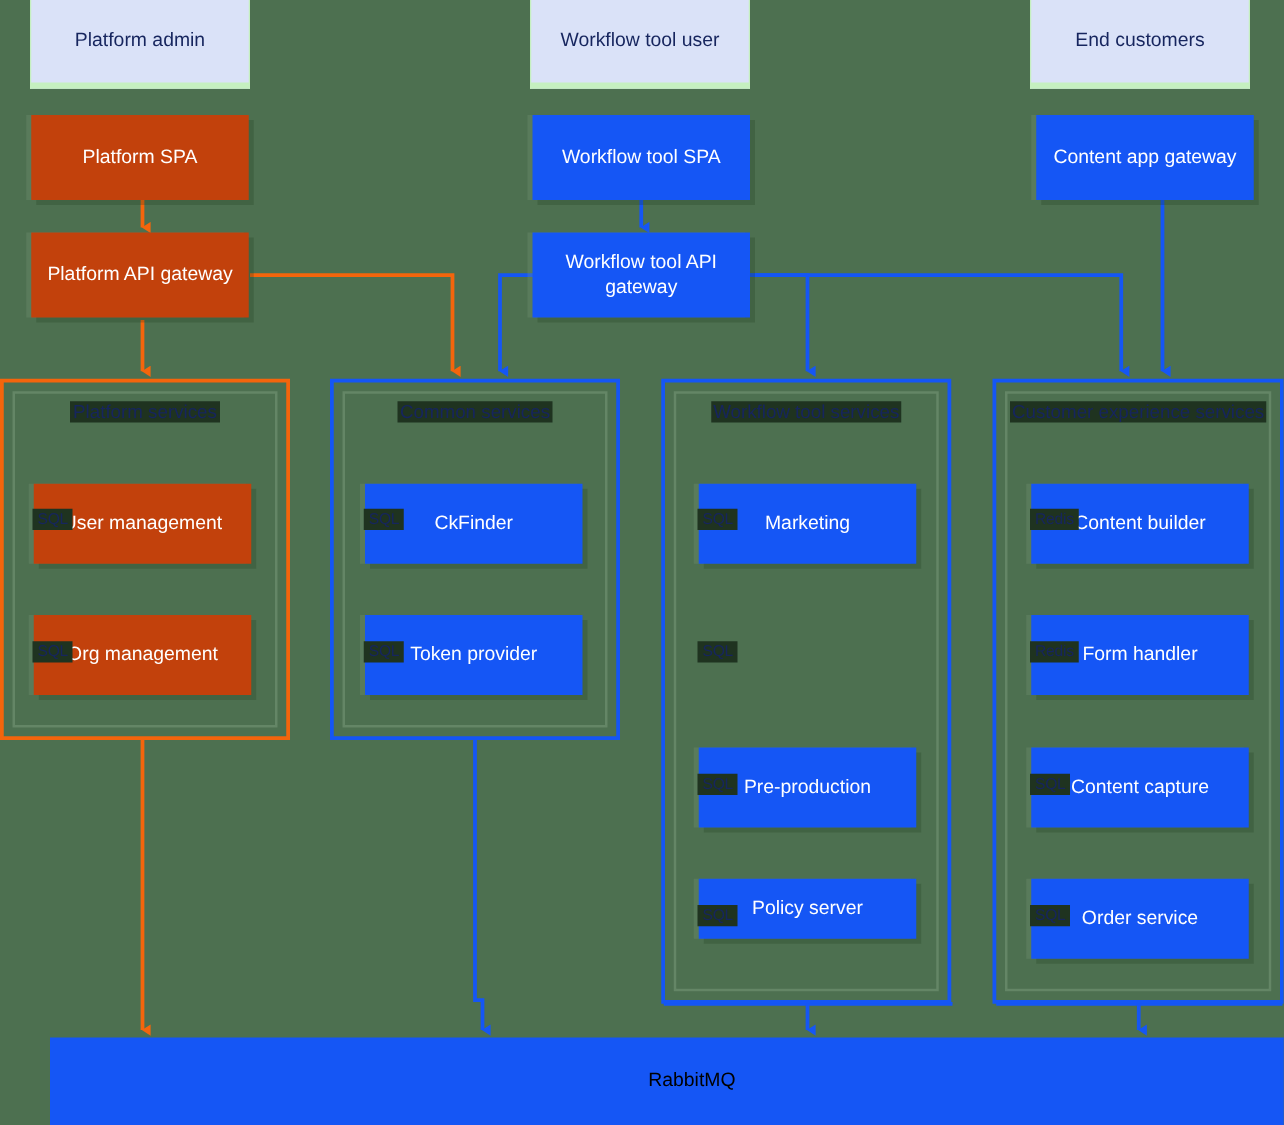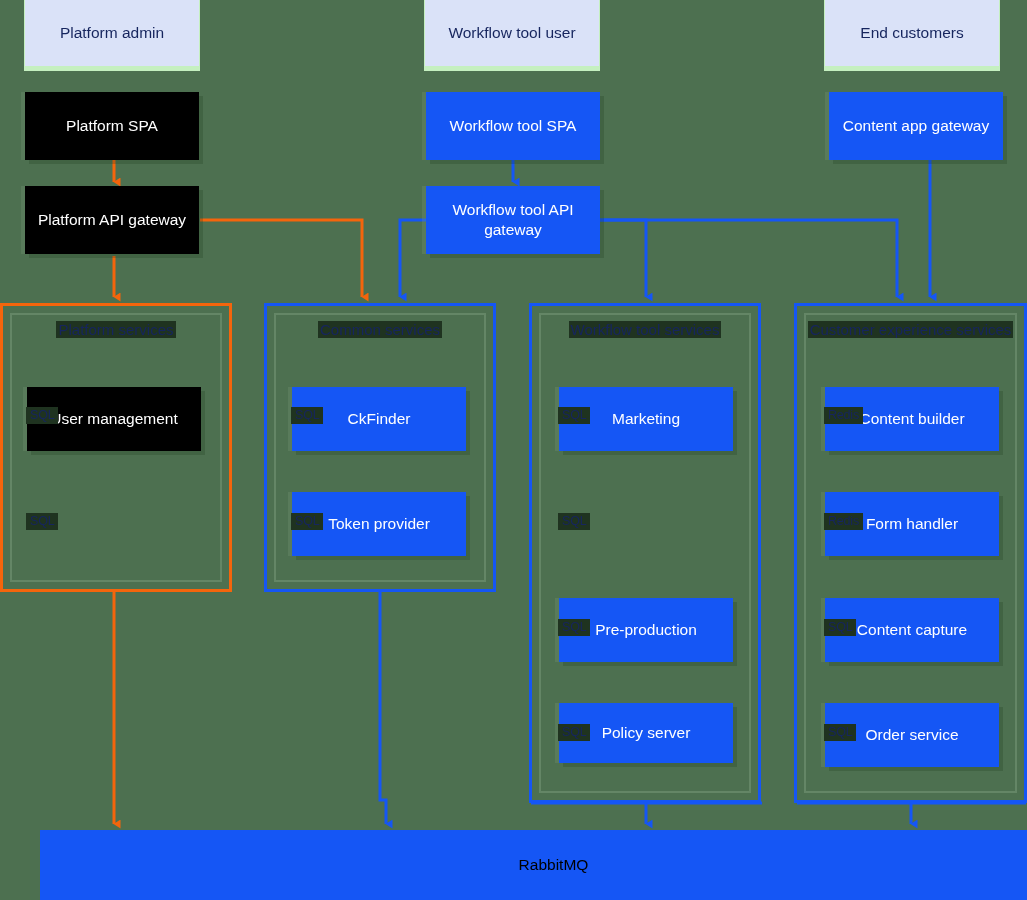--- a/index.html
+++ b/index.html
@@ -43,21 +43,21 @@
     font-size: 15.5px;
     border-bottom: 5px solid #c5f0c0;
     border-left: 1px solid #c5f0c0;
     border-right: 1px solid #c5f0c0;
   }
   .svc {
     color: #ffffff;
     font-size: 15.5px;
     box-shadow: 4px 4px 0 rgba(30,60,30,0.26), -4px 0 0 rgba(120,150,120,0.30);
   }
-  .orange { background: #000000; }
+  .orange { background: #c2410c; }
   .blue   { background: #1556f5; }
 
   
   .group {
     position: absolute;
     z-index: 2;
     background: transparent;
   }
   .group.orange-g { border: 3px solid #f4650c; }
   .group.blue-g   { border: 3px solid #1556f5; }
@@ -183,20 +183,23 @@
     <div class="inner-frame"></div>
   </div>
   <div class="group-title" style="left:0px; top:320px; width:232px;">
     <span>Platform services</span>
   </div>
   <div class="badge" style="left:26px; top:363px;">SQL</div>
   <div class="node svc orange" style="left:27px; top:387px; width:174px; height:64px;">
     <span>User management</span>
   </div>
   <div class="badge" style="left:26px; top:469px;">SQL</div>
+  <div class="node svc orange" style="left:27px; top:492px; width:174px; height:64px;">
+    <span>Org management</span>
+  </div>
 
   <div class="group blue-g" style="left:264px; top:303px; width:232px; height:289px;">
     <div class="inner-frame"></div>
   </div>
   <div class="group-title" style="left:264px; top:320px; width:232px;">
     <span>Common services</span>
   </div>
   <div class="badge" style="left:291px; top:363px;">SQL</div>
   <div class="node svc blue" style="left:292px; top:387px; width:174px; height:64px;">
     <span>CkFinder</span>
@@ -215,21 +218,21 @@
   <div class="badge" style="left:558px; top:363px;">SQL</div>
   <div class="node svc blue" style="left:559px; top:387px; width:174px; height:64px;">
     <span>Marketing</span>
   </div>
   <div class="badge" style="left:558px; top:469px;">SQL</div>
   <div class="badge" style="left:558px; top:575px;">SQL</div>
   <div class="node svc blue" style="left:559px; top:598px; width:174px; height:64px;">
     <span>Pre-production</span>
   </div>
   <div class="badge" style="left:558px; top:680px;">SQL</div>
-  <div class="node svc blue" style="left:559px; top:703px; width:174px; height:60px;text-align:right;">
+  <div class="node svc blue" style="left:559px; top:703px; width:174px; height:48px;text-align:right;">
     <span>Policy server</span>
   </div>
 
   <div class="group blue-g" style="left:794px; top:303px; width:233px; height:500px;">
     <div class="inner-frame"></div>
   </div>
   <div class="group-title" style="left:794px; top:320px; width:233px;">
     <span>Customer experience services</span>
   </div>
   <div class="badge" style="left:824px; top:363px;">Redis</div>

